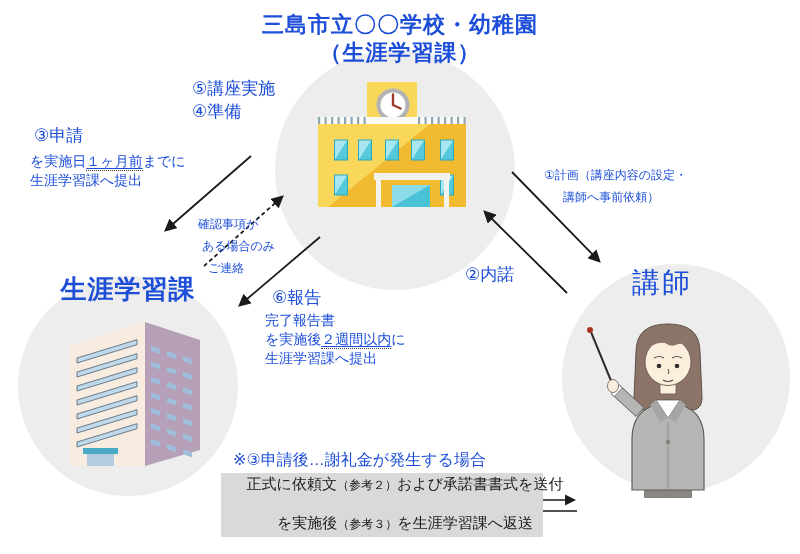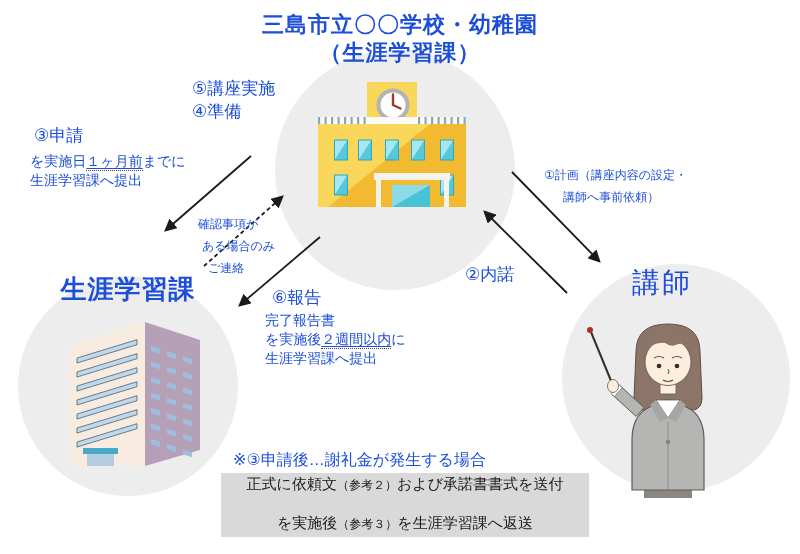--- a/index.html
+++ b/index.html
@@ -17,21 +17,21 @@
   .contact .ind1{padding-left:4px;}
   .contact .ind2{padding-left:10px;}
   .plan{left:544px;top:164px;font-size:12px;line-height:22px;}
   .plan .ind{padding-left:19px;}
   .consent{left:465px;top:263px;font-size:17px;}
   .rep-head{left:272px;top:286px;font-size:17px;}
   .rep-body{left:257px;top:311px;font-size:14px;line-height:19px;margin-left:8px;}
   .entity-left{left:18px;top:272px;width:220px;text-align:center;font-weight:bold;font-size:26px;letter-spacing:1px;}
   .entity-right{left:548px;top:264px;width:228px;text-align:center;font-weight:normal;font-size:28px;letter-spacing:2px;}
   .note{left:233px;top:450px;font-size:16px;}
-  .graybox{position:absolute;left:221px;top:473px;width:368px;height:64px;background:#d9d9d9;}
+  .graybox{position:absolute;left:221px;top:473px;width:322px;height:64px;background:#d9d9d9;}
   .graybox .l1{position:absolute;left:0;top:2px;width:368px;text-align:center;font-size:15px;}
   .graybox .l2{position:absolute;left:0;top:41px;width:368px;text-align:center;font-size:15px;}
   .ref{font-size:12px;}
   .em-u{text-decoration:underline;text-underline-offset:2px;border-bottom:1px dotted #444;padding-bottom:1px;}
   .overlay{position:absolute;left:0;top:0;width:800px;height:554px;pointer-events:none;z-index:5;}
   .illus{position:absolute;z-index:2;}
   .txt,.graybox{z-index:6;}
   .arrowline{stroke:#1a1a1a;stroke-width:1.8;fill:none;}
   .boxarrow{stroke:#1a1a1a;stroke-width:1.6;fill:none;}
 </style>

